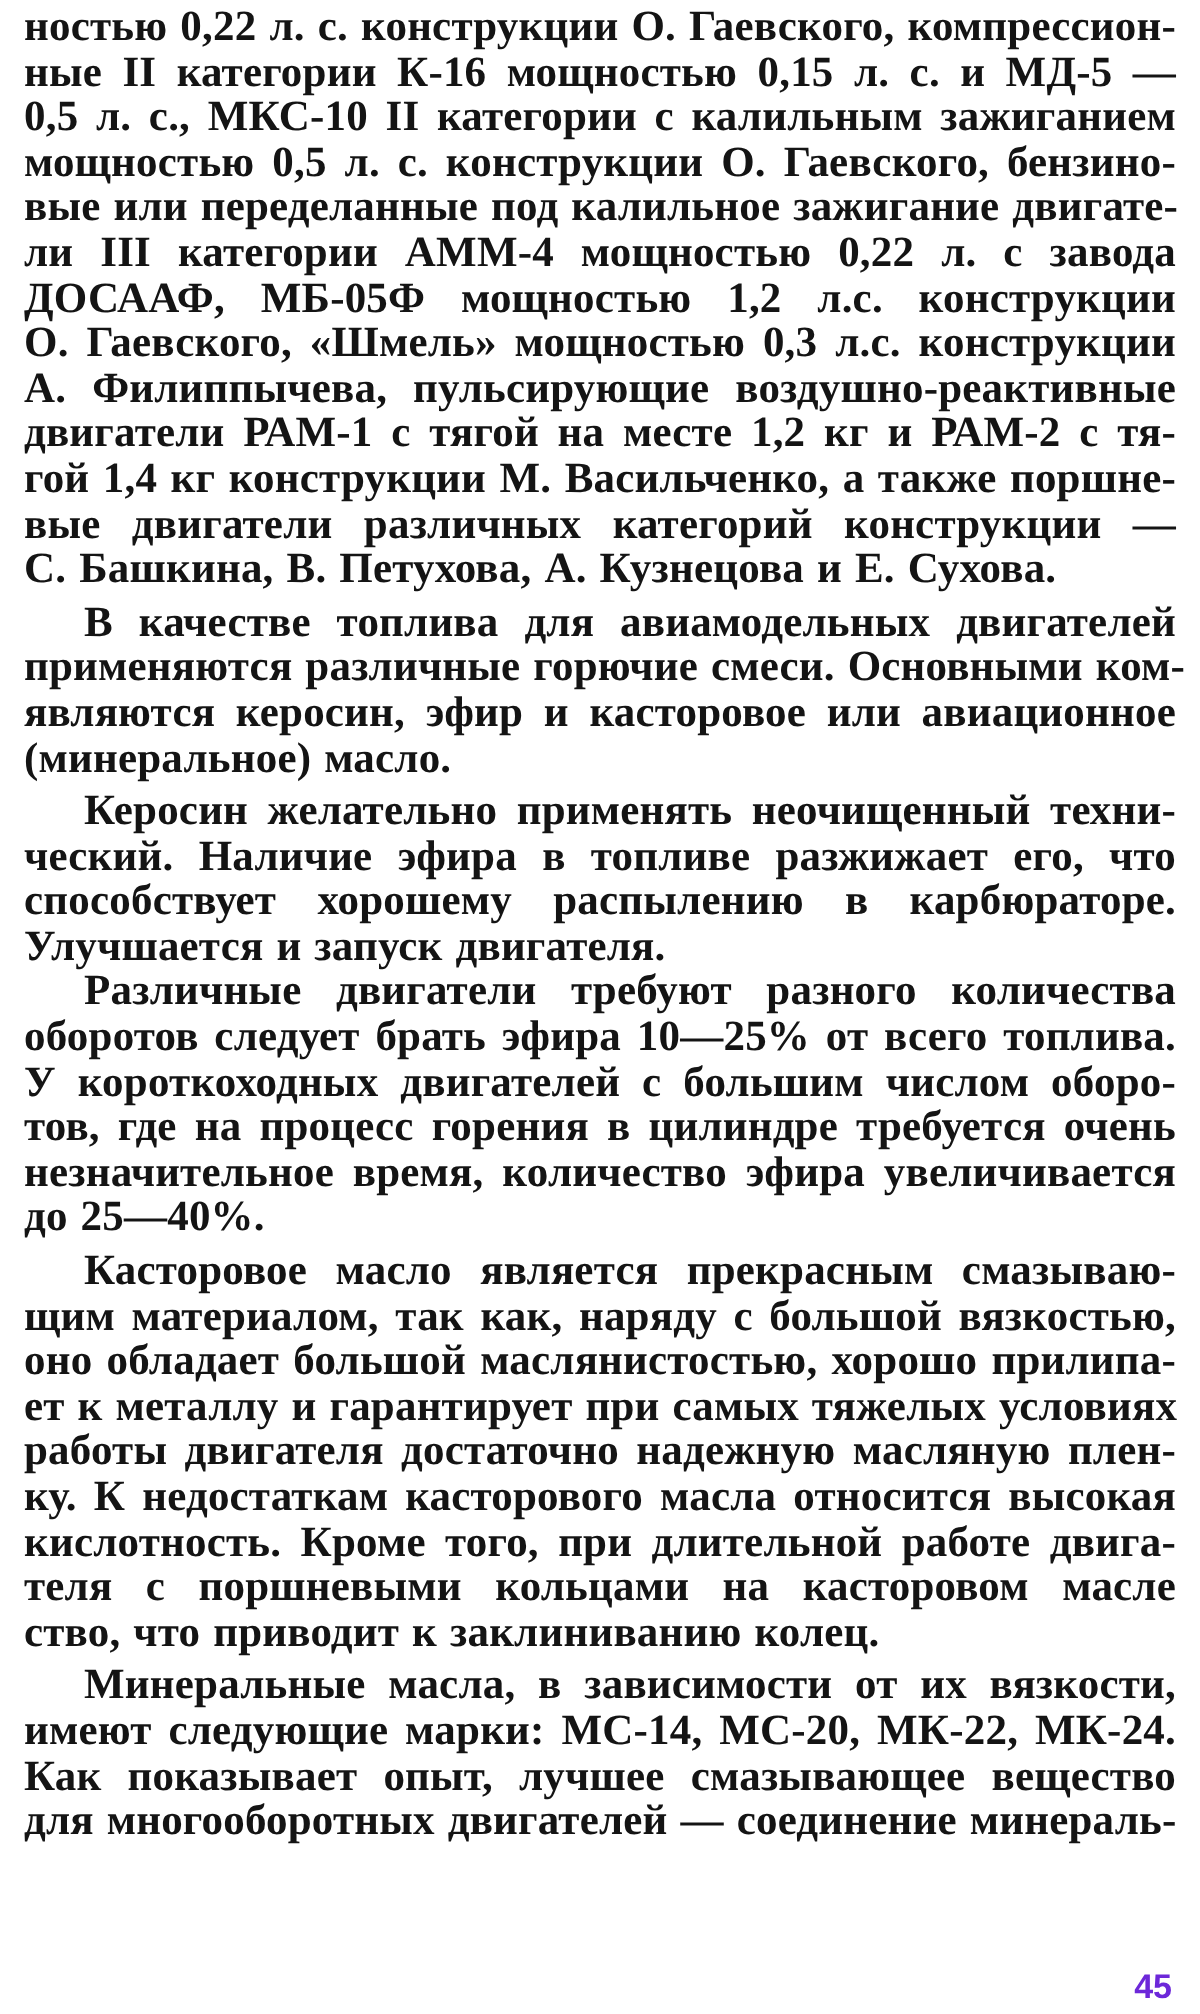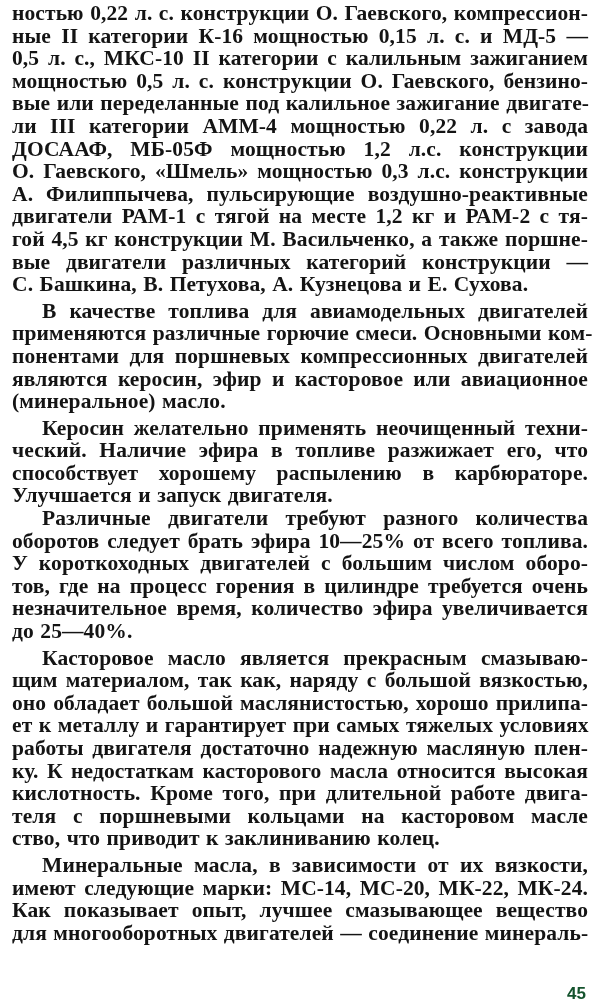--- a/index.html
+++ b/index.html
@@ -46,49 +46,48 @@
     .gap {
       height: 4px;
     }
     .page-number {
       position: absolute;
       right: 14px;
       top: 984px;
       font-family: "Liberation Sans", "DejaVu Sans", sans-serif;
       font-weight: 700;
       font-size: 17px;
-      color: #14532d;
+      color: #6d28d9;
     }
   </style>
 </head>
 <body>
 
 <div class="page">
 
   <p class="para">
     <span class="line">ностью 0,22 л. с. конструкции О. Гаевского, компрессион-</span>
     <span class="line">ные II категории К-16 мощностью 0,15 л. с. и МД-5 —</span>
     <span class="line">0,5 л. с., МКС-10 II категории с калильным зажиганием</span>
     <span class="line">мощностью 0,5 л. с. конструкции О. Гаевского, бензино-</span>
     <span class="line">вые или переделанные под калильное зажигание двигате-</span>
     <span class="line">ли III категории АММ-4 мощностью 0,22 л. с завода</span>
     <span class="line">ДОСААФ, МБ-05Ф мощностью 1,2 л.с. конструкции</span>
     <span class="line">О. Гаевского, «Шмель» мощностью 0,3 л.с. конструкции</span>
     <span class="line">А. Филиппычева, пульсирующие воздушно-реактивные</span>
     <span class="line">двигатели РАМ-1 с тягой на месте 1,2 кг и РАМ-2 с тя-</span>
-    <span class="line">гой 4,5 кг конструкции М. Васильченко, а также поршне-</span>
+    <span class="line">гой 1,4 кг конструкции М. Васильченко, а также поршне-</span>
     <span class="line">вые двигатели различных категорий конструкции —</span>
     <span class="line last">С. Башкина, В. Петухова, А. Кузнецова и Е. Сухова.</span>
   </p>
   <div class="gap"></div>
 
   <p class="para">
     <span class="line indent">В качестве топлива для авиамодельных двигателей</span>
     <span class="line">применяются различные горючие смеси. Основными ком-</span>
-    <span class="line">понентами для поршневых компрессионных двигателей</span>
     <span class="line">являются керосин, эфир и касторовое или авиационное</span>
     <span class="line last">(минеральное) масло.</span>
   </p>
   <div class="gap"></div>
 
   <p class="para">
     <span class="line indent">Керосин желательно применять неочищенный техни-</span>
     <span class="line">ческий. Наличие эфира в топливе разжижает его, что</span>
     <span class="line">способствует хорошему распылению в карбюраторе.</span>
     <span class="line last">Улучшается и запуск двигателя.</span>

